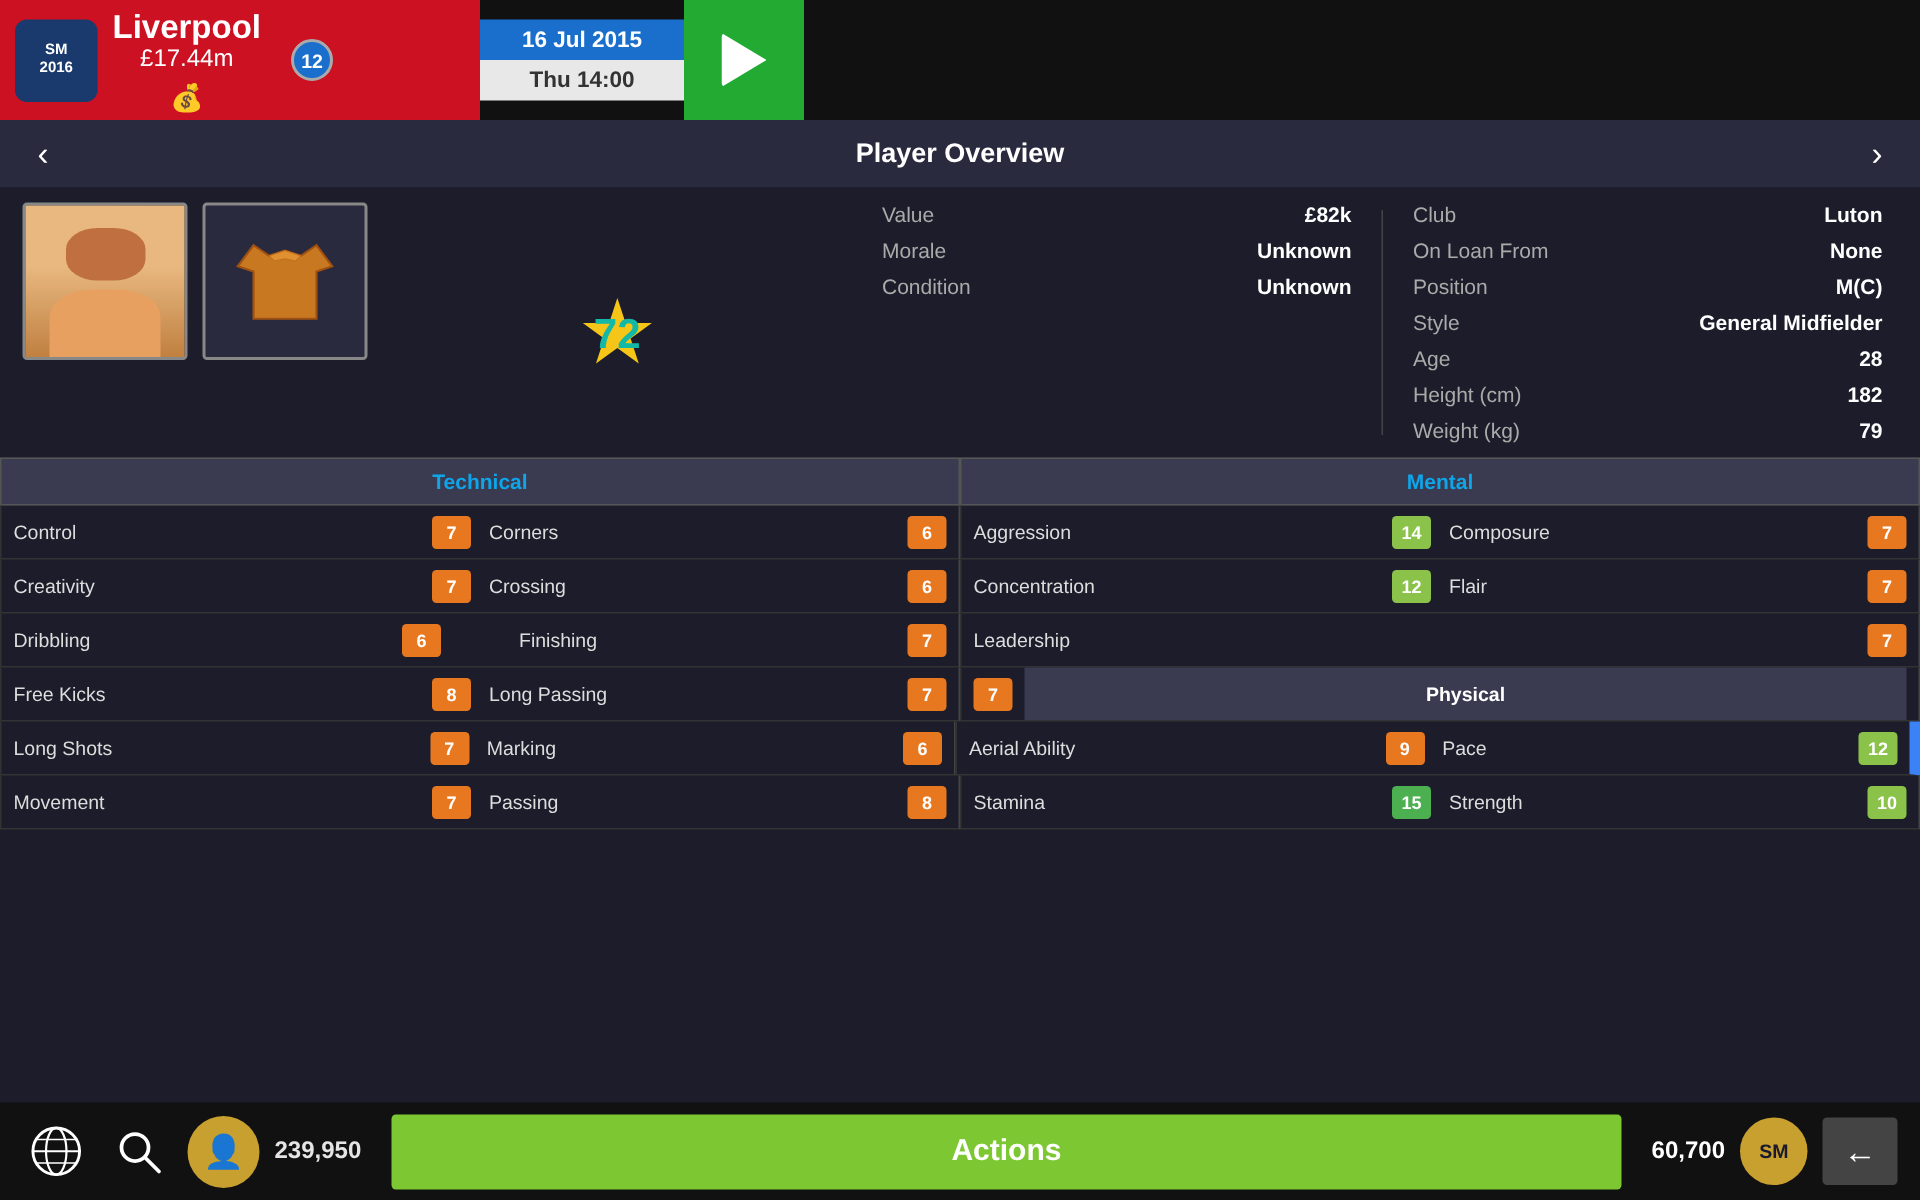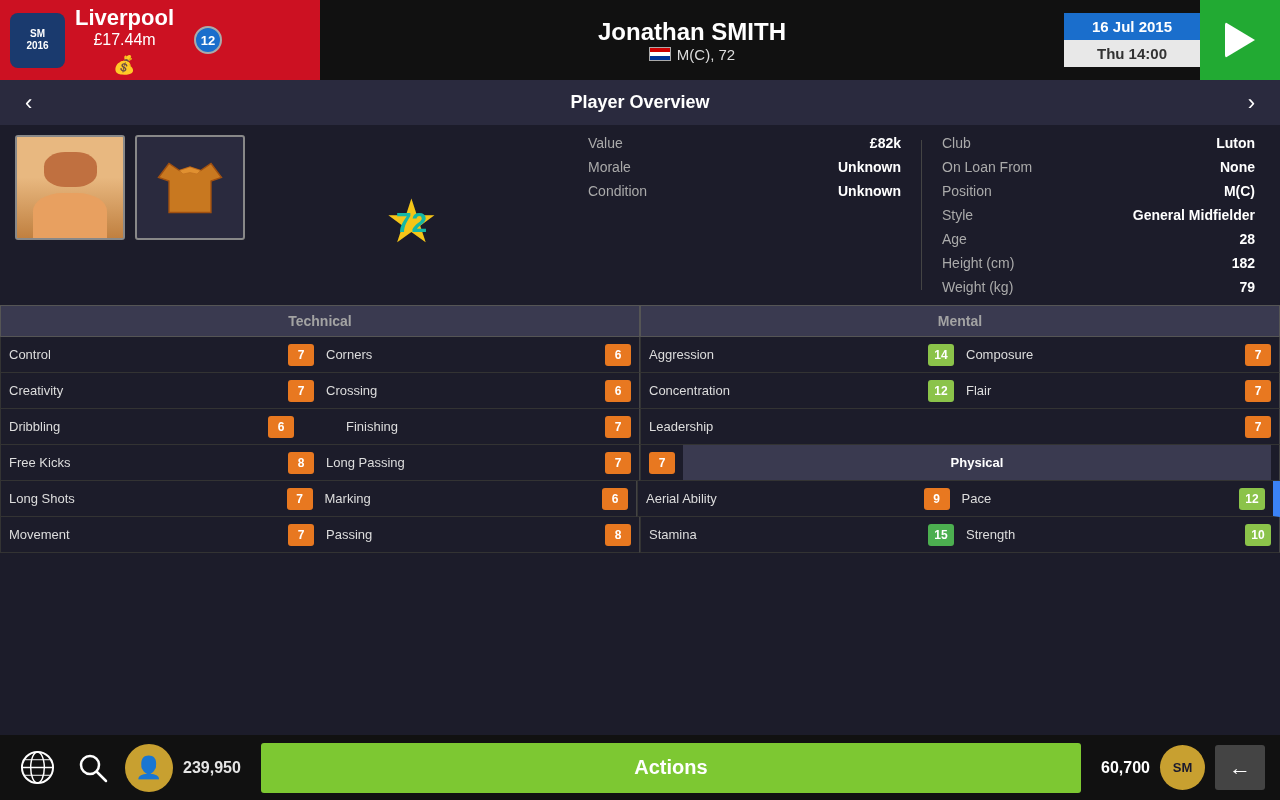--- a/index.html
+++ b/index.html
@@ -250,21 +250,21 @@
       height: 32px;
     }
     .skills-header {
       flex: 1;
       background: #3a3a50;
       display: flex;
       align-items: center;
       justify-content: center;
       font-size: 14px;
       font-weight: bold;
-      color: #a3a3a3;
+      color: #0ea5e9;
       border: 1px solid #555;
     }
     .skills-row {
       display: flex;
       height: 36px;
     }
     .skill-cell {
       flex: 1;
       display: flex;
       align-items: center;
@@ -420,27 +420,20 @@
     <div class="sm-logo">SM<br>2016</div>
     <div class="club-info">
       <div class="club-name">Liverpool</div>
       <div class="club-balance">
         <span>£17.44m</span>
         <span class="money-icon">💰</span>
       </div>
     </div>
     <div class="notification-badge">12</div>
   </div>
-  <div class="top-center">
-    <div class="player-name-top">Jonathan SMITH</div>
-    <div class="player-sub-top">
-      <span class="flag-icon"></span>
-      <span>M(C), 72</span>
-    </div>
-  </div>
   <div class="top-right">
     <div>
       <div class="date-block">
         <div class="date-text">16 Jul 2015</div>
       </div>
       <div class="time-block">
         <div class="time-text">Thu 14:00</div>
       </div>
     </div>
     <div class="play-btn">

